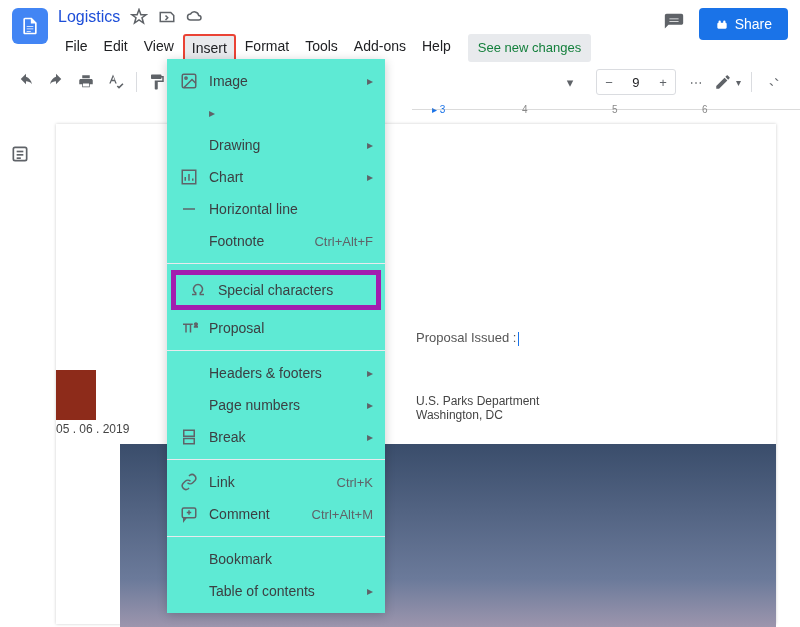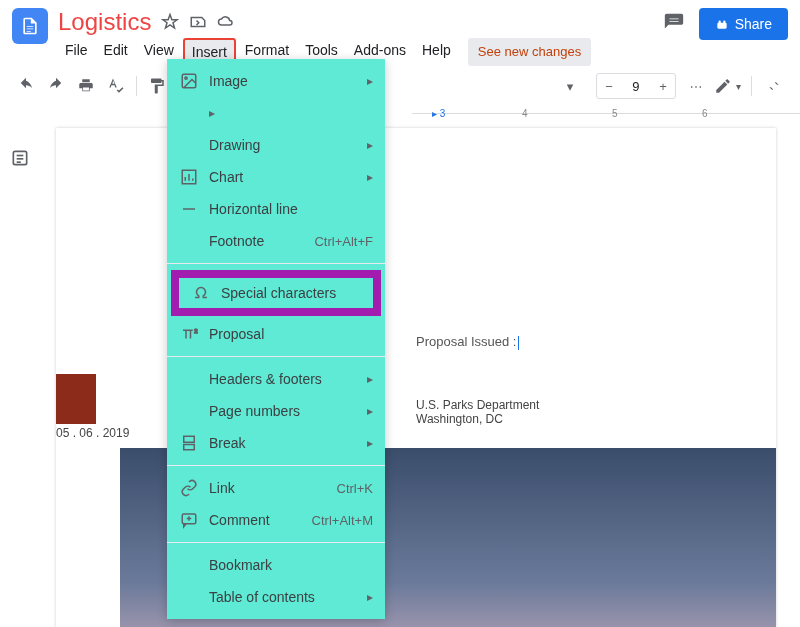--- a/index.html
+++ b/index.html
@@ -2,29 +2,29 @@
 <html><head>
   <meta charset="utf-8">
   <style>
     * { margin: 0; padding: 0; box-sizing: border-box; }
     body { font-family: Arial, sans-serif; font-size: 13px; color: #3c4043; background: #fff; width: 800px; height: 627px; overflow: hidden; position: relative; }
     
     .header { display: flex; align-items: flex-start; padding: 8px 12px 0 12px; }
     .doc-icon { width: 36px; height: 36px; background: #4285f4; border-radius: 6px; display: flex; align-items: center; justify-content: center; margin-right: 10px; }
     .doc-icon svg { width: 20px; height: 24px; }
     .title-row { display: flex; align-items: center; gap: 10px; }
-    .doc-title { font-size: 24px; color: #ef4444; }
+    .doc-title { font-size: 16px; color: #1d4ed8; }
     .title-icon { color: #5f6368; width: 18px; height: 18px; display: flex; align-items: center; justify-content: center; }
     
-    .menubar { display: flex; gap: 2px; margin-top: 2px; padding-left: 0; }
+    .menubar { display: flex; gap: 2px; margin-top: 8px; padding-left: 0; }
     .menu-item { padding: 4px 7px; color: #202124; font-size: 14px; cursor: pointer; border-radius: 3px; }
     .menu-item.highlighted { border: 2px solid #ea4335; background: #e8eaed; }
     
     .right-header { margin-left: auto; display: flex; align-items: center; gap: 14px; }
-    .see-changes { background: #e8eaed; padding: 6px 10px; color: #c2410c; font-size: 13px; border-radius: 3px; }
+    .see-changes { background: #e8eaed; padding: 6px 10px; color: #15803d; font-size: 13px; border-radius: 3px; }
     .comment-icon { color: #5f6368; }
     .share-btn { background: #1a73e8; color: #fff; padding: 8px 16px; border-radius: 4px; font-size: 14px; font-weight: 500; display: flex; align-items: center; gap: 6px; border: none; cursor: pointer; }
     
     .toolbar { display: flex; align-items: center; padding: 6px 12px; gap: 2px; }
     .toolbar-btn { width: 28px; height: 28px; display: flex; align-items: center; justify-content: center; color: #5f6368; cursor: pointer; border-radius: 3px; }
     .toolbar-divider { width: 1px; height: 20px; background: #dadce0; margin: 0 4px; }
     .zoom-box { display: flex; align-items: center; margin: 0 4px; border: 1px solid #dadce0; border-radius: 3px; }
     .zoom-btn { width: 24px; height: 24px; display: flex; align-items: center; justify-content: center; cursor: pointer; color: #5f6368; }
     .zoom-val { width: 30px; text-align: center; font-size: 13px; color: #202124; }
     .toolbar-right { margin-left: auto; display: flex; align-items: center; gap: 4px; }
@@ -40,21 +40,21 @@
     .red-square { position: absolute; left: 0; top: 246px; width: 40px; height: 50px; background: #8d2b1a; }
     .page-text { padding: 206px 60px 0 360px; font-size: 13px; color: #555; }
     .dept-row { display: flex; justify-content: space-between; margin-top: 48px; padding: 0 0 0 0; font-size: 12px; color: #444; flex-direction: column; }
     .dept-left { margin-left: 360px; }
     .dept-right { margin-right: 19px; }
     .page-image { position: absolute; left: 64px; right: 0; top: 320px; height: 300px; background: linear-gradient(180deg, #3a4d6b 0%, #6b7a9a 45%, #b8a5b8 70%, #d4a8a0 85%, #c09080 100%); }
     
     
     .insert-menu { position: absolute; left: 167px; top: 59px; width: 218px; background: #5eead4; box-shadow: 0 2px 10px rgba(0,0,0,0.2); z-index: 100; padding: 6px 0; }
     .menu-row { display: flex; align-items: center; padding: 6px 12px; cursor: pointer; position: relative; min-height: 32px; }
-    .menu-row.highlighted-row { border: 8px solid #a21caf; margin: 2px 4px; }
+    .menu-row.highlighted-row { border: 5px solid #a21caf; margin: 2px 4px; }
     .menu-row-icon { width: 20px; display: flex; justify-content: center; color: #5f6368; margin-right: 10px; }
     .menu-row-label { flex: 1; font-size: 14px; color: #3c4043; }
     .menu-row-shortcut { font-size: 13px; color: #5f6368; }
     .menu-row-arrow { color: #5f6368; font-size: 12px; }
     .menu-divider { height: 1px; background: #e8eaed; margin: 6px 0; }
     .menu-spacer { width: 30px; }
     
     .cursor-blink { display: inline-block; width: 1px; height: 14px; background: #1a73e8; vertical-align: middle; margin-left: 2px; }
   </style>
 </head>

